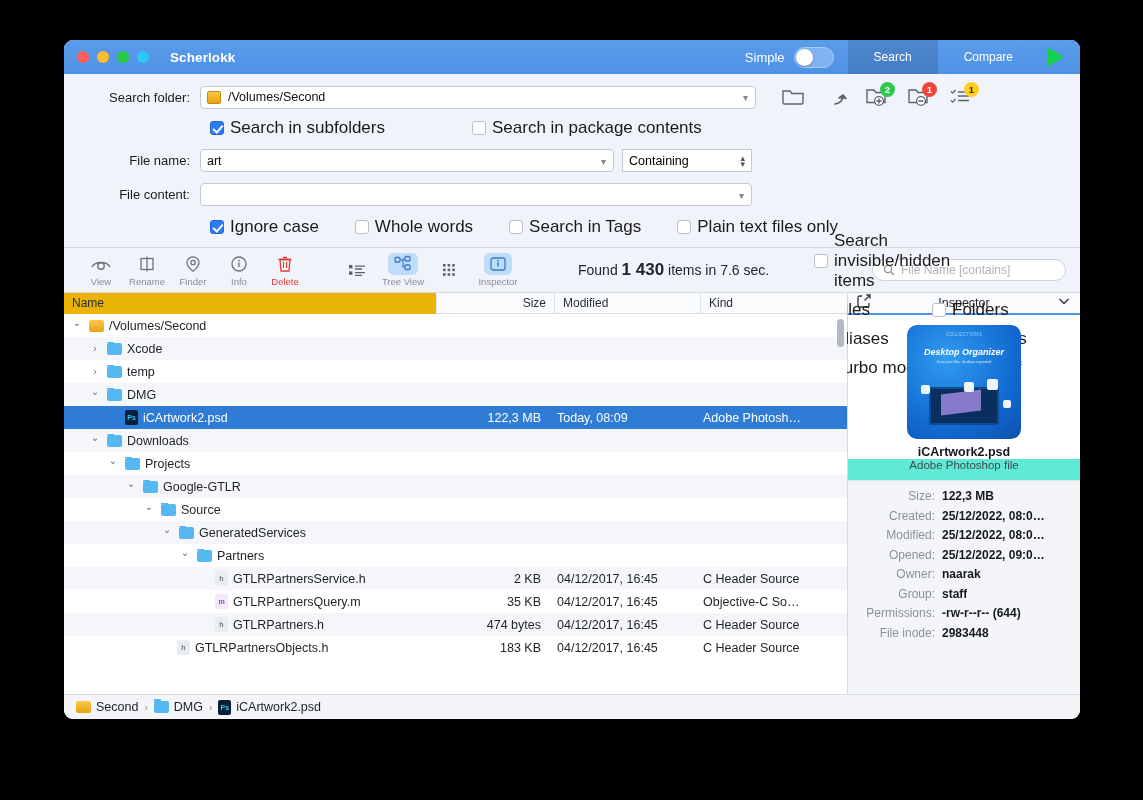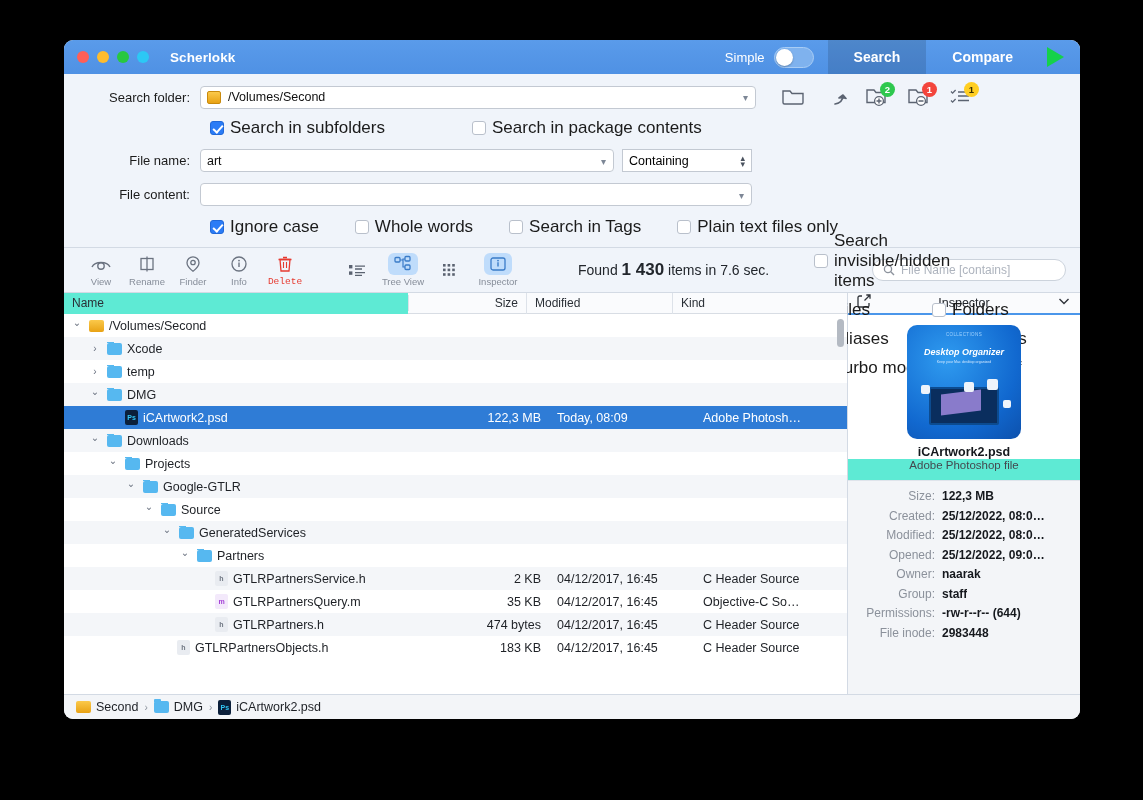--- a/index.html
+++ b/index.html
@@ -48,21 +48,21 @@
     position: relative;
   }
   .toggle .knob {
     position: absolute; top: 1.5px; left: 1.5px;
     width: 17px; height: 17px; border-radius: 50%;
     background: #fff;
     box-shadow: 0 1px 2px rgba(0,0,0,.25);
   }
   .tab {
     display: flex; align-items: center; padding: 0 26px;
-    color: #fff; font-size: 14px; font-weight: bold;
+    color: #fff; font-size: 12px; font-weight: normal;
   }
   .tab.active { background: rgba(0,0,0,.13); }
   .play-wrap { display: flex; align-items: center; padding: 0 16px 0 8px; }
   .play {
     width: 0; height: 0;
     border-left: 17px solid #15d14a;
     border-top: 10px solid transparent;
     border-bottom: 10px solid transparent;
   }
 
@@ -164,21 +164,21 @@
     flex: none;
   }
   .tool {
     width: 46px; display: flex; flex-direction: column;
     align-items: center; gap: 1px;
     color: #6b7380;
   }
   .tool .glyph { height: 22px; display: flex; align-items: center; }
   .tool .cap { font-size: 9.5px; color: #868d99; }
   .tool.danger { color: #e63a30; }
-  .tool.danger .cap { color: #e63a30; font-family: Liberation Mono, monospace; }
+  .tool.danger .cap { color: #e63a30; }
   .tool.on .pill {
     background: #bfdcfb; border-radius: 6px;
     padding: 2px 5px; margin-bottom: 0;
   }
   .sep { width: 26px; }
   .found {
     margin-left: 54px;
     font-size: 14px; color: #22262c;
   }
   .found b { font-size: 17px; font-weight: bold; }
@@ -196,21 +196,21 @@
   .body { flex: 1; display: flex; min-height: 0; }
   .listpane { flex: 1; display: flex; flex-direction: column; min-width: 0; position: relative; background: #fff; }
   .colhead {
     height: 21px; display: flex; align-items: center;
     border-bottom: 1px solid #d8dde4;
     background: #fafbfd;
     font-size: 12px; color: #2a2f36;
     flex: none;
   }
   .colhead .c { padding: 0 8px; }
-  .c-name { width: 344px; background: #5eead4; height: 21px; display: flex; align-items: center; }
+  .c-name { width: 372px; background: #eab308; height: 21px; display: flex; align-items: center; }
   .c-size { width: 118px; text-align: right; justify-content: flex-end; display: flex; align-items: center; height: 16px; border-left: 1px solid #dde2e9; }
   .c-mod  { width: 146px; display: flex; align-items: center; height: 21px; border-left: 1px solid #dde2e9; }
   .c-kind { flex: 1; display: flex; align-items: center; height: 21px; border-left: 1px solid #dde2e9; }
 
   .rows { flex: 1; overflow: hidden; position: relative; }
   .r {
     height: 23px; display: flex; align-items: center;
     font-size: 12.5px; color: #1e2126;
   }
   .r.alt { background: #f4f6f9; }

